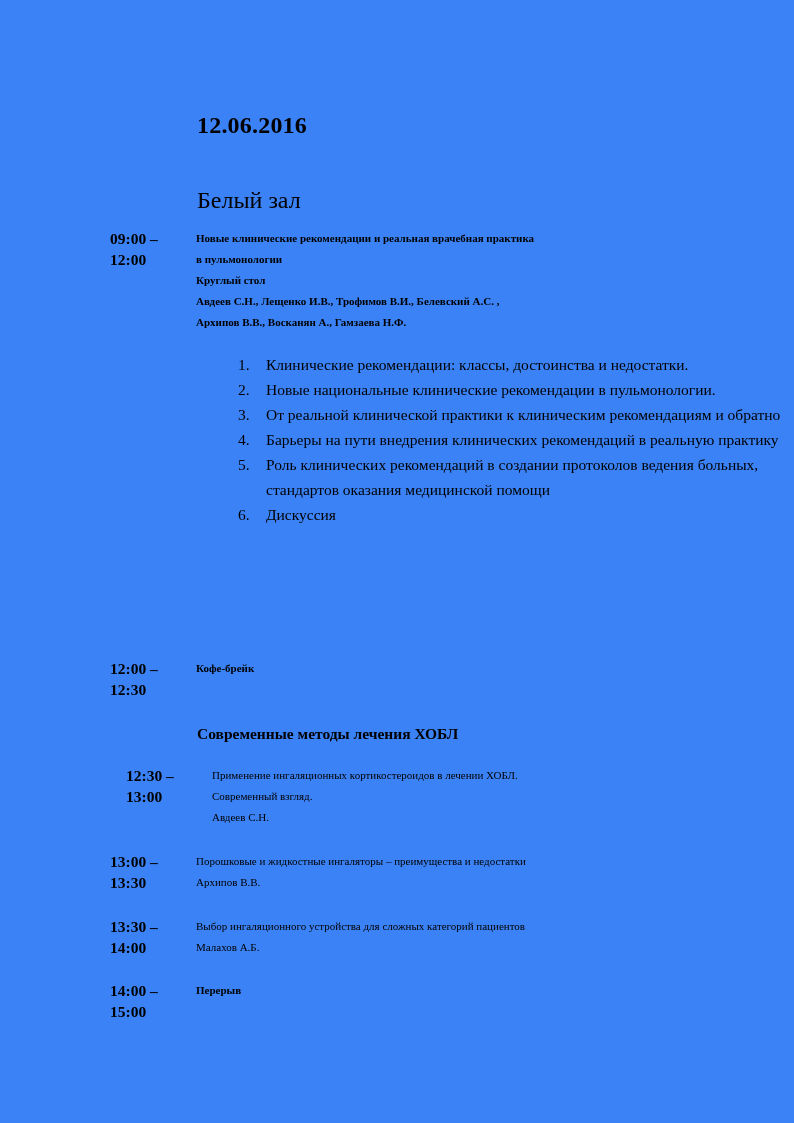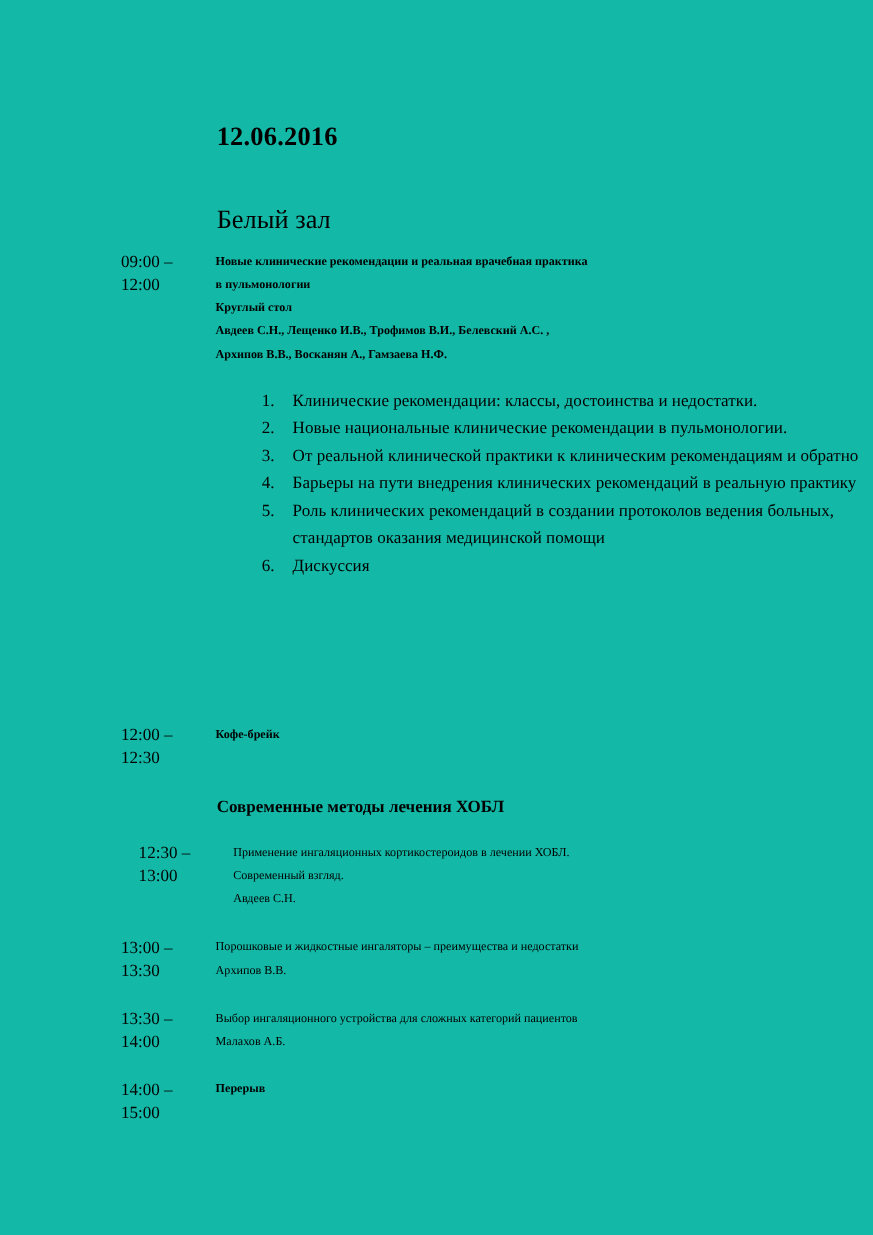--- a/index.html
+++ b/index.html
@@ -10,21 +10,21 @@
   }
   body {
     font-family: "Liberation Serif", "DejaVu Serif", serif;
     color: #000000;
   }
   .page {
     position: relative;
     width: 794px;
     height: 1123px;
     margin: 0 auto;
-    background: #14b8a6;
+    background: #3b82f6;
     overflow: hidden;
     box-sizing: border-box;
   }
 
   
   .doc-date {
     position: absolute;
     left: 197px;
     top: 112px;
     font-size: 24px;
@@ -50,20 +50,21 @@
     width: 672px;
     display: flex;
     align-items: flex-start;
   }
   .time-col {
     width: 86px;
     flex: 0 0 86px;
     font-size: 15.5px;
     line-height: 21px;
     white-space: pre-line;
+    font-weight: bold;
   }
   .body-col {
     flex: 1 1 auto;
     font-size: 11px;
     line-height: 21px;
   }
   .body-col .ln {
     display: block;
   }
   .bold {

